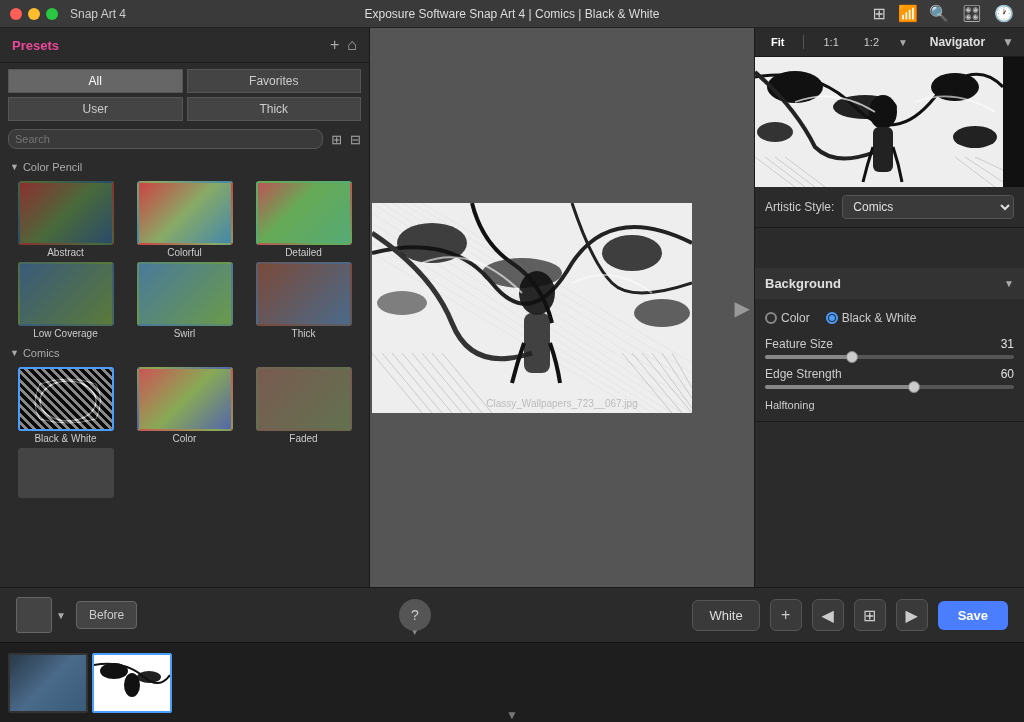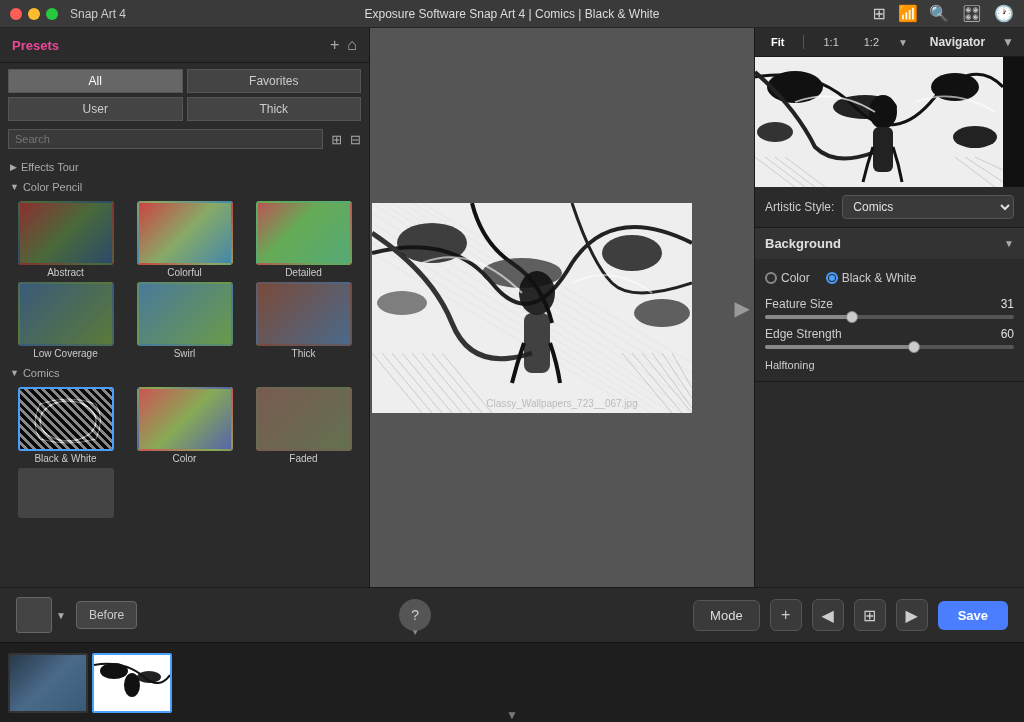--- a/index.html
+++ b/index.html
@@ -128,20 +128,21 @@
       border-bottom: 1px solid #1a1a1a;
     }
     .style-label { font-size: 12px; color: #ccc; }
     .style-select {
       flex: 1; background: #3a3a3a; border: 1px solid #555; border-radius: 4px;
       color: #e0e0e0; font-size: 12px; padding: 3px 6px; outline: none;
     }
 
     .panel-section {
       border-bottom: 1px solid #1a1a1a;
+      margin-top: 40px;
     }
     .panel-section-header {
       display: flex; align-items: center; justify-content: space-between;
       padding: 8px 10px; background: #333; cursor: pointer;
     }
     .panel-section-title { font-size: 13px; font-weight: 600; color: #e0e0e0; }
     .panel-section-arrow { font-size: 10px; color: #aaa; }
 
     .panel-content { padding: 8px 10px; }
 
@@ -270,30 +271,27 @@
       <div class="preset-tab active">All</div>
       <div class="preset-tab">Favorites</div>
     </div>
 
     <div style="display:flex;gap:4px;padding:2px 8px 4px;">
       <div class="preset-tab">User</div>
       <div class="preset-tab">Thick</div>
     </div>
 
     <div class="preset-search">
-      <input type="text" style="flex: 1 1 0%; background: rgb(58, 58, 58); border: 1px solid rgb(85, 85, 85); border-radius: 0; padding: 3px 6px; font-size: 11px; color: rgb(204, 204, 204); outline: none;" placeholder="Search">
+      <input type="text" style="flex: 1 1 0%; background: rgb(58, 58, 58); border: 1px solid rgb(85, 85, 85); border-radius: 8px; padding: 3px 6px; font-size: 11px; color: rgb(204, 204, 204); outline: none;" placeholder="Search">
       <span style="font-size:13px;color:#aaa;margin-left:4px;">⊞</span>
       <span style="font-size:13px;color:#aaa;margin-left:4px;">⊟</span>
     </div>
 
     <div class="preset-list">
 
-      <div class="preset-section-header collapsed">
-        <span>Effects Tour</span>
-      </div>
 
       <div class="preset-section-header">
         <span>Color Pencil</span>
       </div>
       <div class="preset-grid">
         <div class="preset-item">
           <div class="preset-thumb thumb-abstract"></div>
           <span class="preset-label">Abstract</span>
         </div>
         <div class="preset-item">
@@ -500,21 +498,21 @@
 
   <div class="toolbar-spacer"></div>
 
   <div class="toolbar-help">
     <span>?</span>
     <span class="toolbar-help-arrow">▼</span>
   </div>
 
   <div class="toolbar-spacer"></div>
 
-  <button class="toolbar-quit-btn">Mode</button>
+  <button class="toolbar-quit-btn">White</button>
   <div class="toolbar-icon-btn">+</div>
   <div class="toolbar-icon-btn">◀</div>
   <div class="toolbar-icon-btn">⊞</div>
   <div class="toolbar-icon-btn">▶</div>
   <button class="toolbar-save-btn">Save</button>
 </div>
 
 <div style="position:relative;">
   <div class="filmstrip">
     <div class="filmstrip-thumb">

